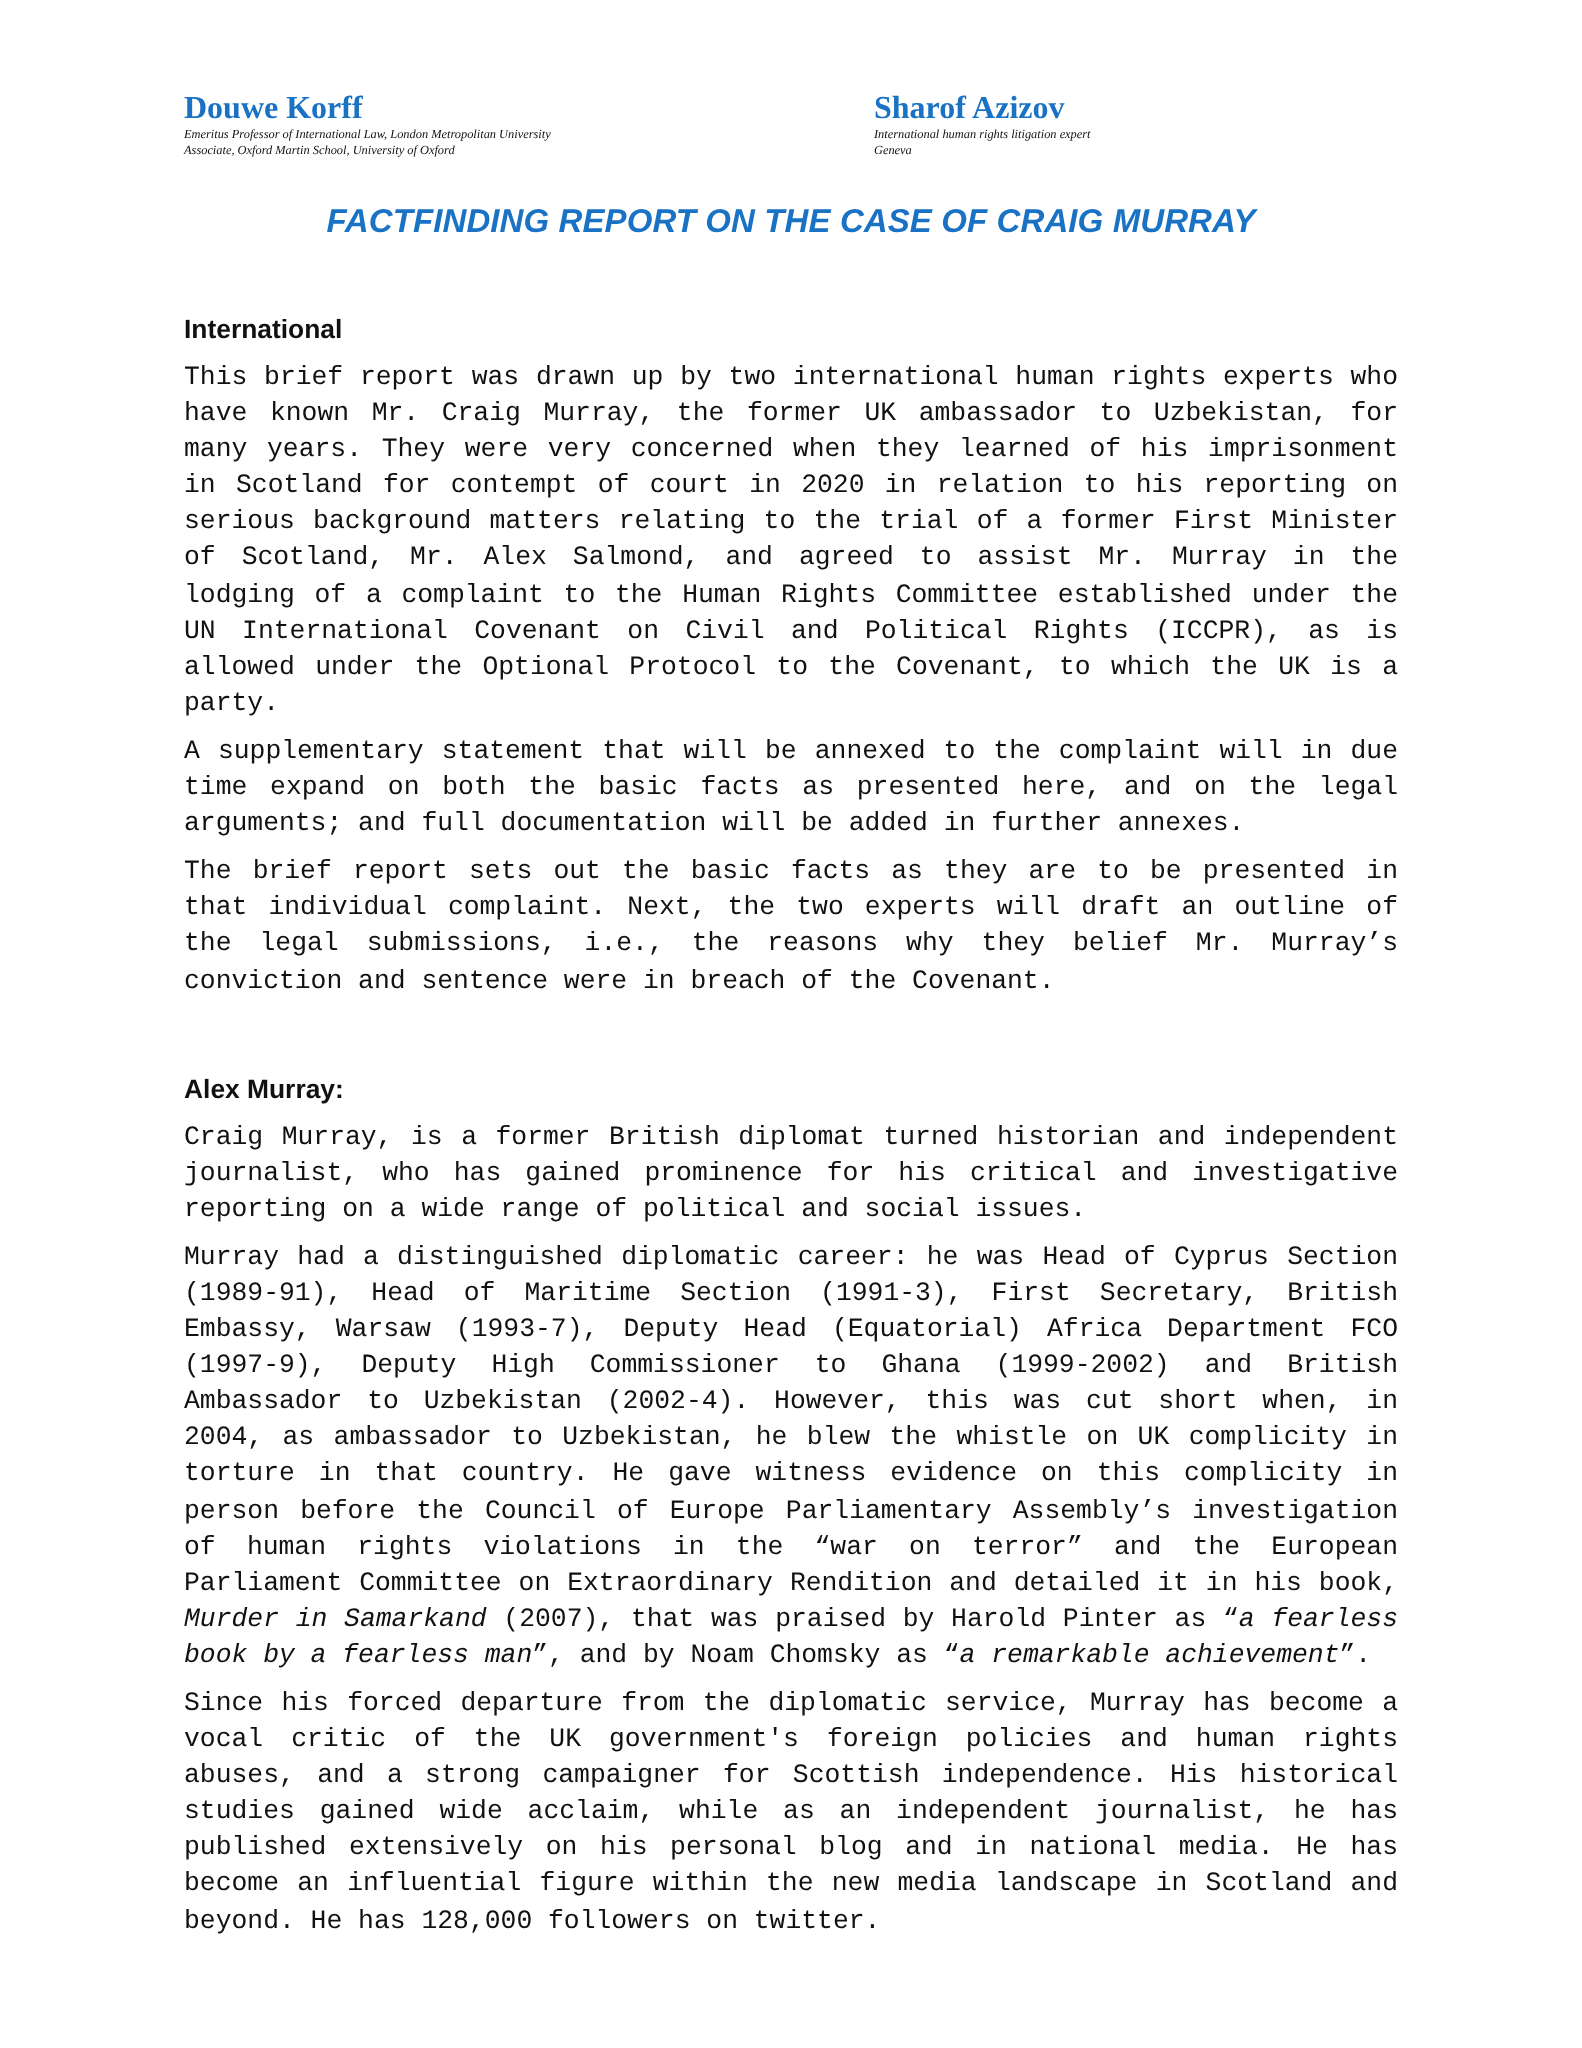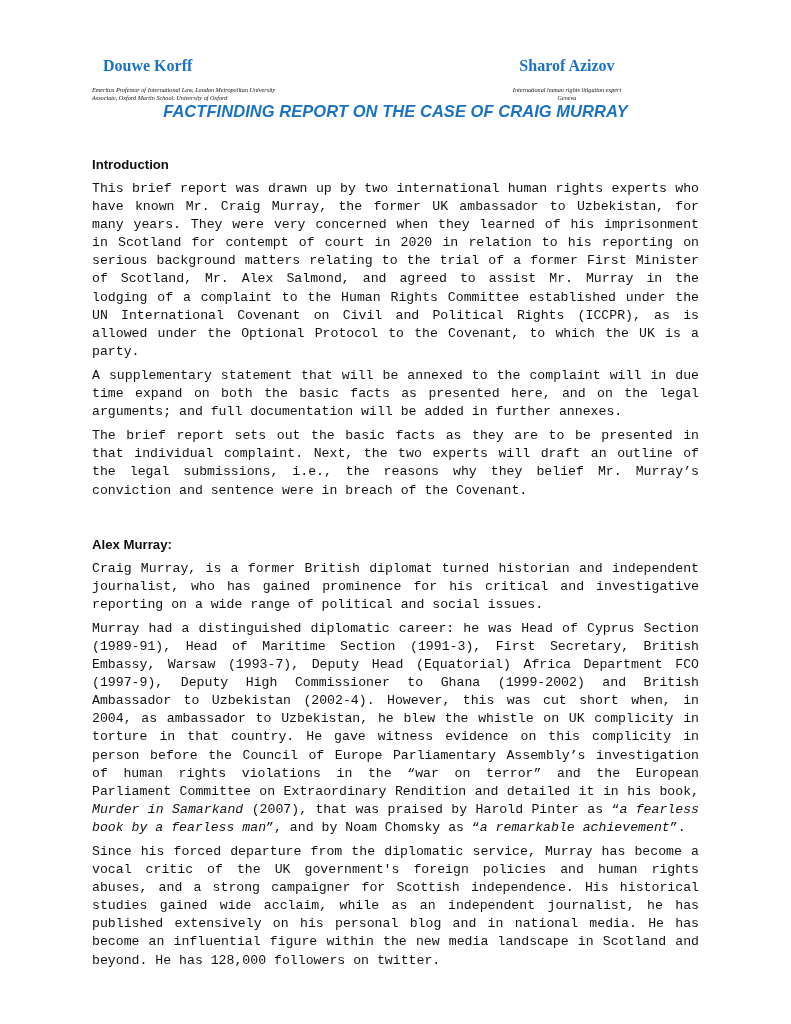--- a/index.html
+++ b/index.html
@@ -24,29 +24,29 @@
       position: absolute;
       left: 92px;
       top: 46px;
       width: 300px;
     }
     .header-right {
       position: absolute;
       right: 94px;
       top: 46px;
       width: 260px;
-      text-align: center;
+      text-align: left;
     }
     .author-name {
       font-family: "Liberation Serif", serif;
       font-weight: bold;
       font-size: 16px;
       line-height: 18px;
       color: #1a72c4;
-      margin: 11px;
+      margin: 0;
     }
     .author-affil {
       font-family: "Liberation Serif", serif;
       font-style: italic;
       font-size: 6.2px;
       line-height: 8px;
       color: #111;
       margin: 0;
       white-space: nowrap;
     }
@@ -106,21 +106,21 @@
     <p class="author-name">Sharof Azizov</p>
     <p class="author-affil">International  human  rights litigation  expert</p>
     <p class="author-affil">Geneva</p>
   </div>
 
   <h1 class="doc-title">FACTFINDING REPORT ON THE CASE OF CRAIG MURRAY</h1>
 
   <div class="body-col">
 
     <section>
-      <h2 class="section-heading">Introduction</h2>
+      <h2 class="section-heading">International</h2>
       <p class="para">This brief report was drawn up by two international human rights experts who have known Mr. Craig Murray, the former UK ambassador to Uzbekistan, for many years. They were very concerned when they learned of his imprisonment in Scotland for contempt of court in 2020 in relation to his reporting on serious background matters relating to the trial of a former First Minister of Scotland, Mr. Alex Salmond, and agreed to assist Mr. Murray in the lodging of a complaint to the Human Rights Committee established under the UN International Covenant on Civil and Political Rights (ICCPR), as is allowed under the Optional Protocol to the Covenant, to which the UK is a party.</p>
       <p class="para">A supplementary statement that will be annexed to the complaint will in due time expand on both the basic facts as presented here, and on the legal arguments; and full documentation will be added in further annexes.</p>
       <p class="para">The brief report sets out the basic facts as they are to be presented in that individual complaint. Next, the two experts will draft an outline of the legal submissions, i.e., the reasons why they belief Mr. Murray’s conviction and sentence were in breach of the Covenant.</p>
     </section>
 
     <div class="gap"></div>
 
     <section>
       <h2 class="section-heading">Alex Murray:</h2>
       <p class="para">Craig Murray, is a former British diplomat turned historian and independent journalist, who has gained prominence for his critical and investigative reporting on a wide range of political and social issues.</p>

